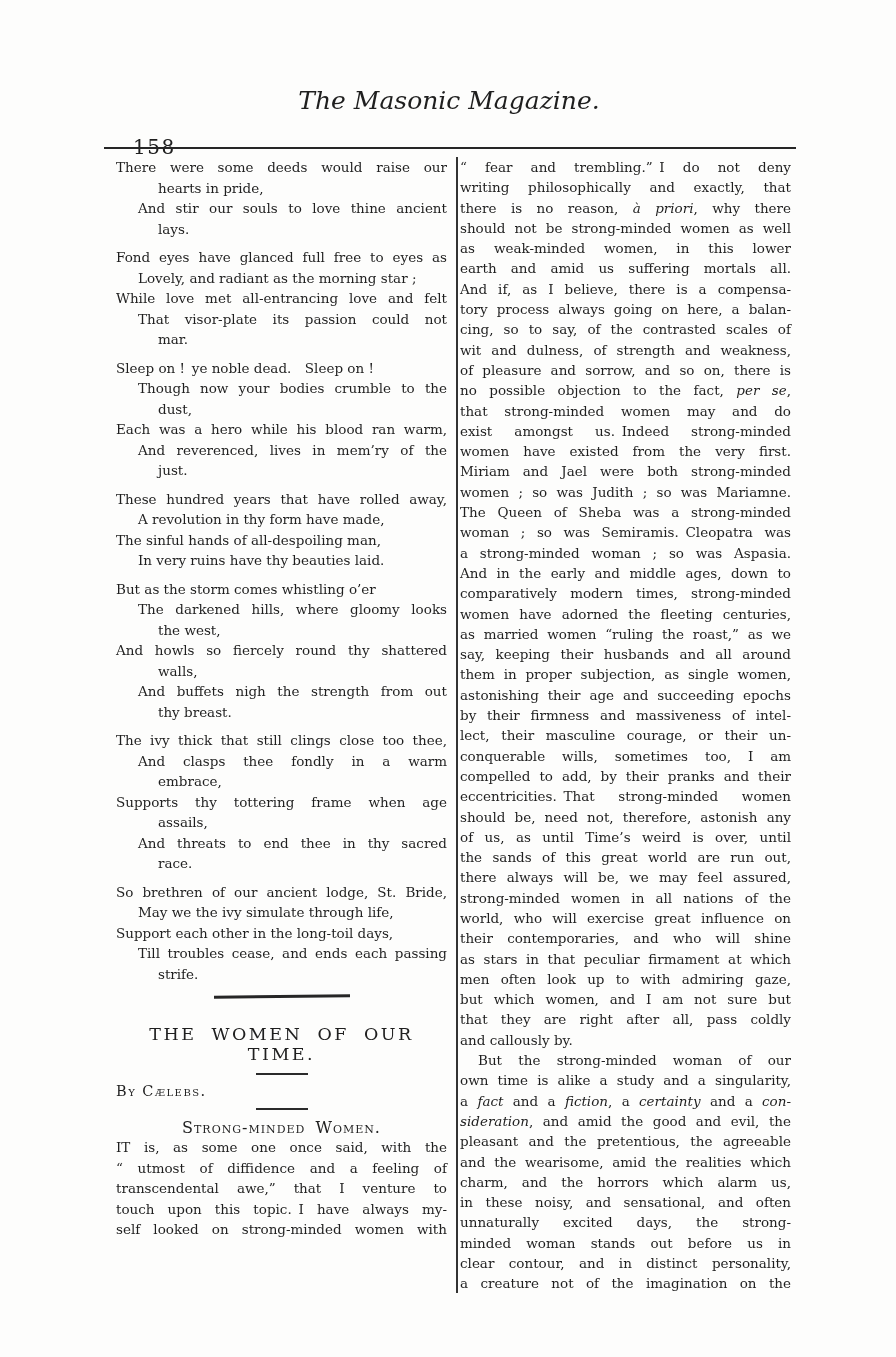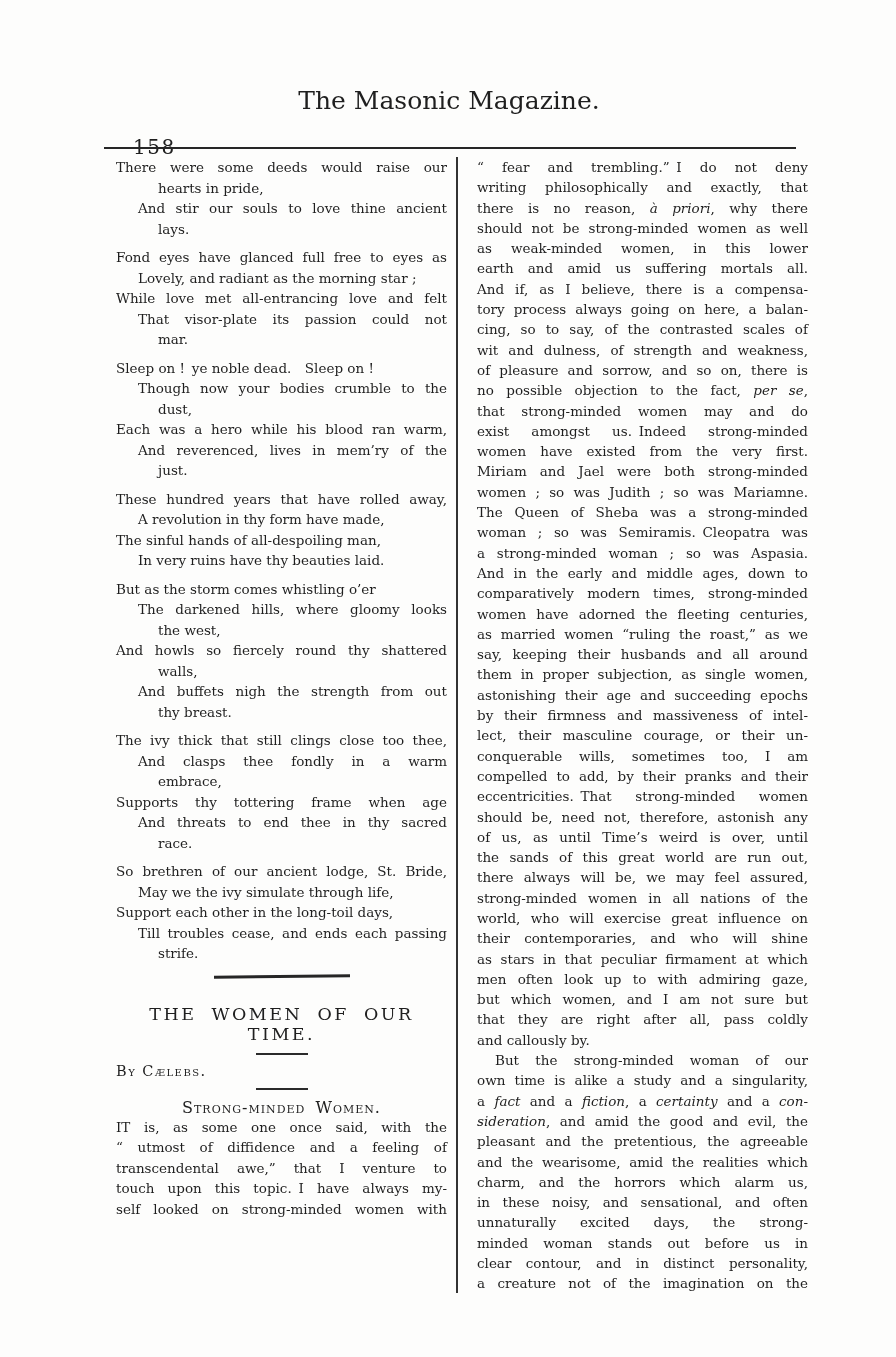--- a/index.html
+++ b/index.html
@@ -10,32 +10,32 @@
     color:#1f1f1f;
     position:relative;
     overflow:hidden;
   }
   .page-number{
     position:absolute;left:133px;top:95px;
     font-size:20px;letter-spacing:1.5px;margin-top:40px;
   }
   .running-title{
     position:absolute;left:103px;top:86px;width:692px;
-    text-align:center;font-size:25px;
+    text-align:center;font-style:italic;font-size:25px;
   }
   .header-rule{
     position:absolute;left:104px;top:147px;width:692px;height:2px;
     background:#262626;
   }
   .col-divider{
     position:absolute;left:456px;top:157px;width:2px;height:1136px;
     background:#333;
   }
   .left-col{position:absolute;left:116px;top:157px;width:331px;}
-  .right-col{position:absolute;left:477px;top:157px;width:331px;}
+  .right-col{position:absolute;left:460px;top:157px;width:331px;}
   .line{font-size:13.5px;line-height:20.3px;white-space:normal;}
   .left-col .line{line-height:20.5px;}
   .just{text-align:justify;text-align-last:justify;}
   .ind1{padding-left:22px;}
   .ind2{padding-left:42px;}
   .pind{text-indent:18px;}
   .stanza{margin-bottom:8px;}
   .sep-rule-heavy{width:136px;height:3px;background:#262626;margin:11px auto 0 auto;transform:rotate(-0.6deg);}
   .article-heading{
     margin-top:26px;text-align:center;
@@ -98,20 +98,21 @@
         <div class="line just">And howls so fiercely round thy shattered</div>
         <div class="line ind2">walls,</div>
         <div class="line just ind1">And buffets nigh the strength from out</div>
         <div class="line ind2">thy breast.</div>
       </div>
       <div class="stanza">
         <div class="line just">The ivy thick that still clings close too thee,</div>
         <div class="line just ind1">And clasps thee fondly in a warm</div>
         <div class="line ind2">embrace,</div>
         <div class="line just">Supports thy tottering frame when age</div>
+        <div class="line ind2">assails,</div>
         <div class="line just ind1">And threats to end thee in thy sacred</div>
         <div class="line ind2">race.</div>
       </div>
       <div class="stanza">
         <div class="line just">So brethren of our ancient lodge, St. Bride,</div>
         <div class="line ind1">May we the ivy simulate through life,</div>
         <div class="line">Support each other in the long-toil days,</div>
         <div class="line just ind1">Till troubles cease, and ends each passing</div>
         <div class="line ind2">strife.</div>
       </div>

